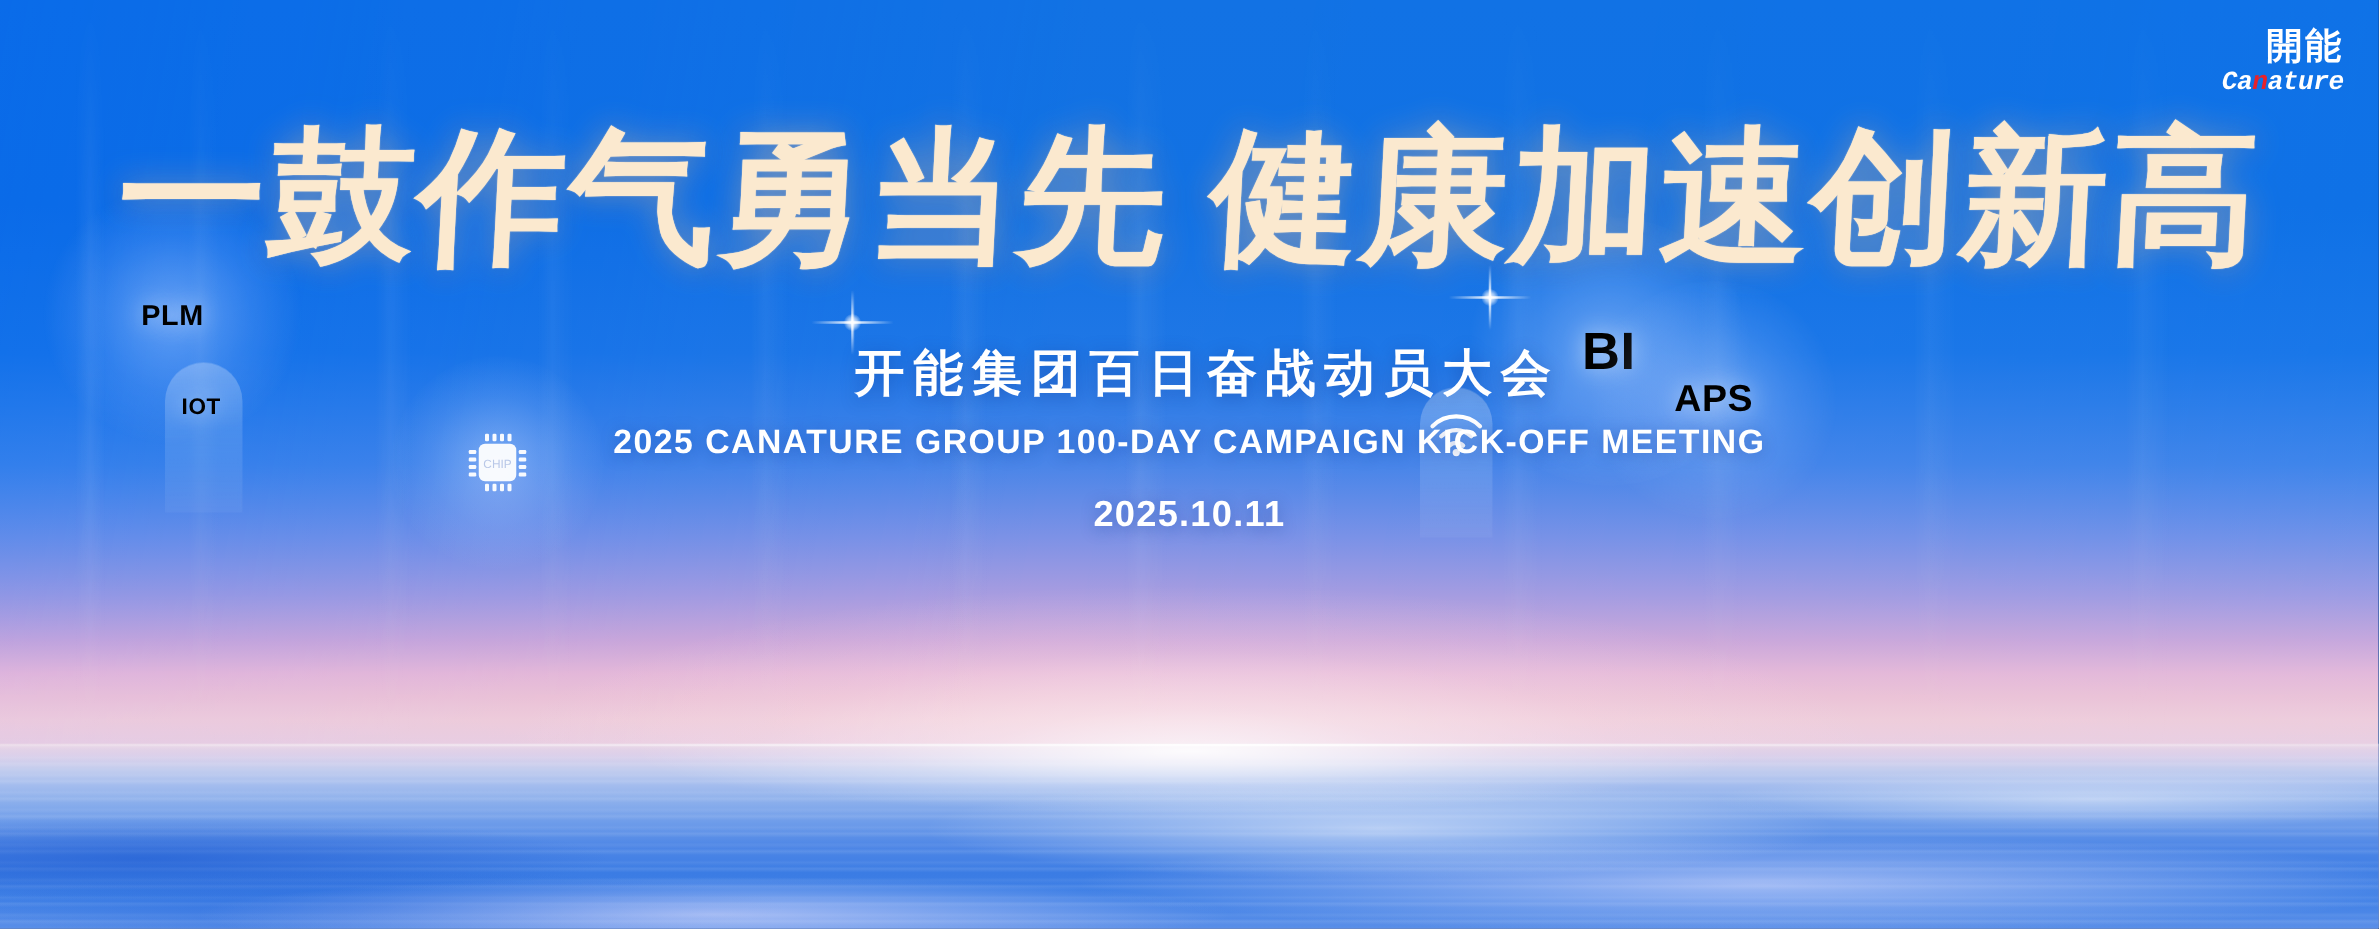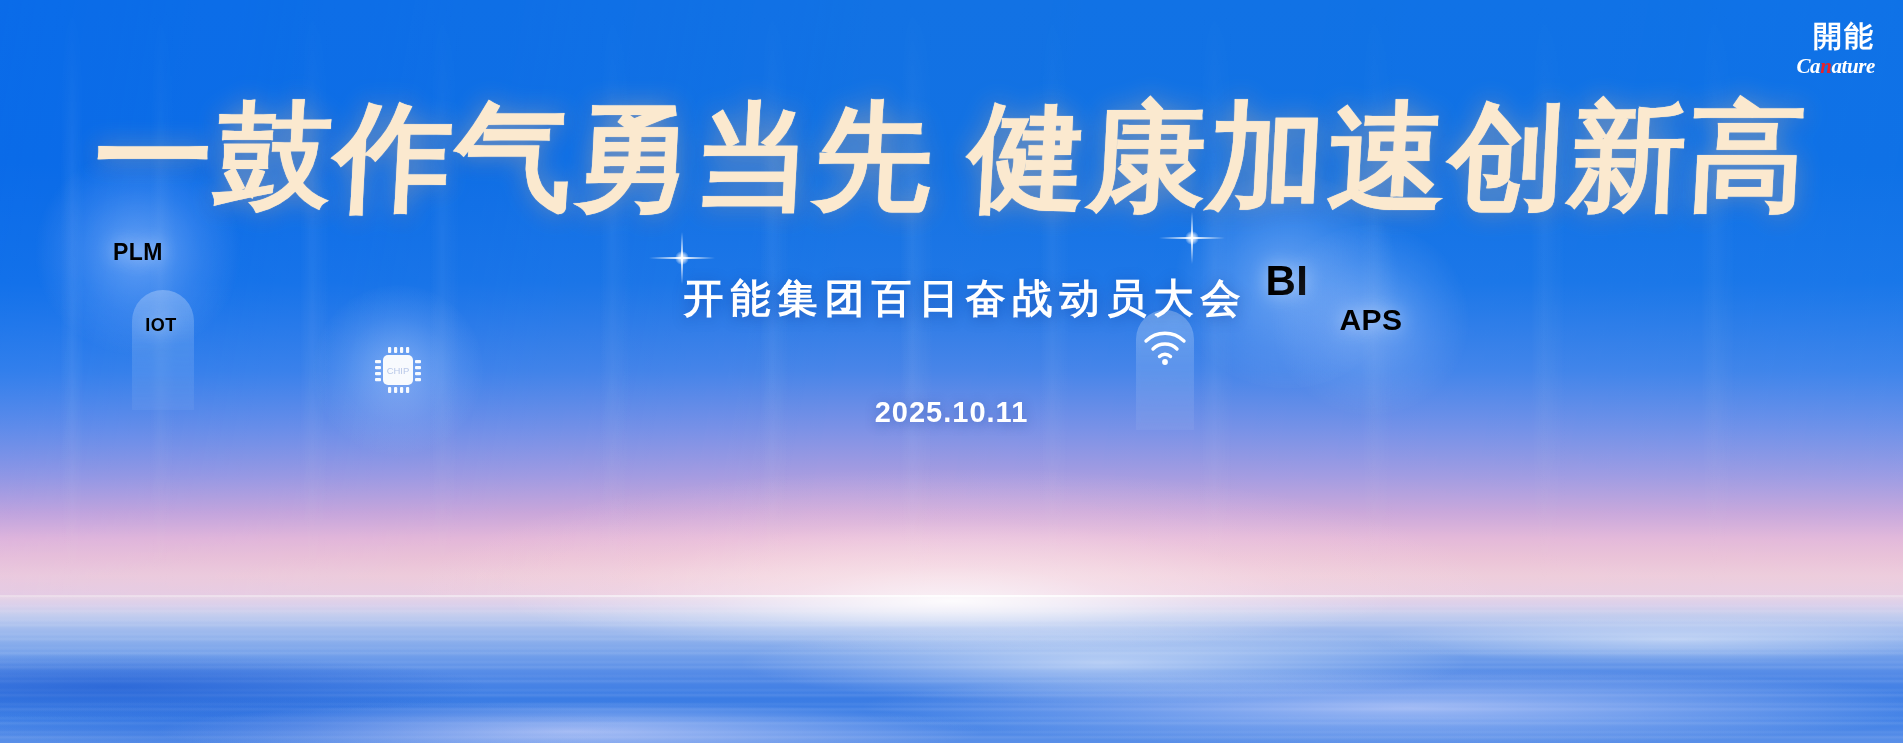--- a/index.html
+++ b/index.html
@@ -247,21 +247,21 @@
   }
   #logo-cn{
     color:#ffffff;font-weight:700;
     font-size:29px;letter-spacing:2px;
     font-family:"DejaVu Sans","Liberation Sans",sans-serif;
   }
   #logo-en{
     margin-top:5px;
     color:#ffffff;font-weight:700;font-style:italic;
     font-size:21px;letter-spacing:-.4px;
-    font-family:Liberation Serif, serif;
+    font-family:Liberation Mono, monospace;
   }
   #logo-en .accent{color:#e8222a;}
 </style>
 </head>
 <body>
 
 <div id="stage">
 
   <div class="sky"></div>
   <div class="sky-right-tint"></div>
@@ -340,20 +340,21 @@
   </div>
 
   <div class="sparkle" id="sparkle-1">
       <span class="core"></span>
     </div>
   <div class="sparkle" id="sparkle-2">
       <span class="core"></span>
     </div>
 
   <div id="subtitle-cn">开能集团百日奋战动员大会</div>
+  <div id="subtitle-en">2025 CANATURE GROUP 100-DAY CAMPAIGN KICK-OFF MEETING</div>
   <div id="event-date">2025.10.11</div>
 
   <div id="brand-logo">
     <div id="logo-cn">開能</div>
     <div id="logo-en"><span>Ca</span><span class="accent">n</span><span>ature</span></div>
   </div>
 
 </div>
 
 </body></html>

